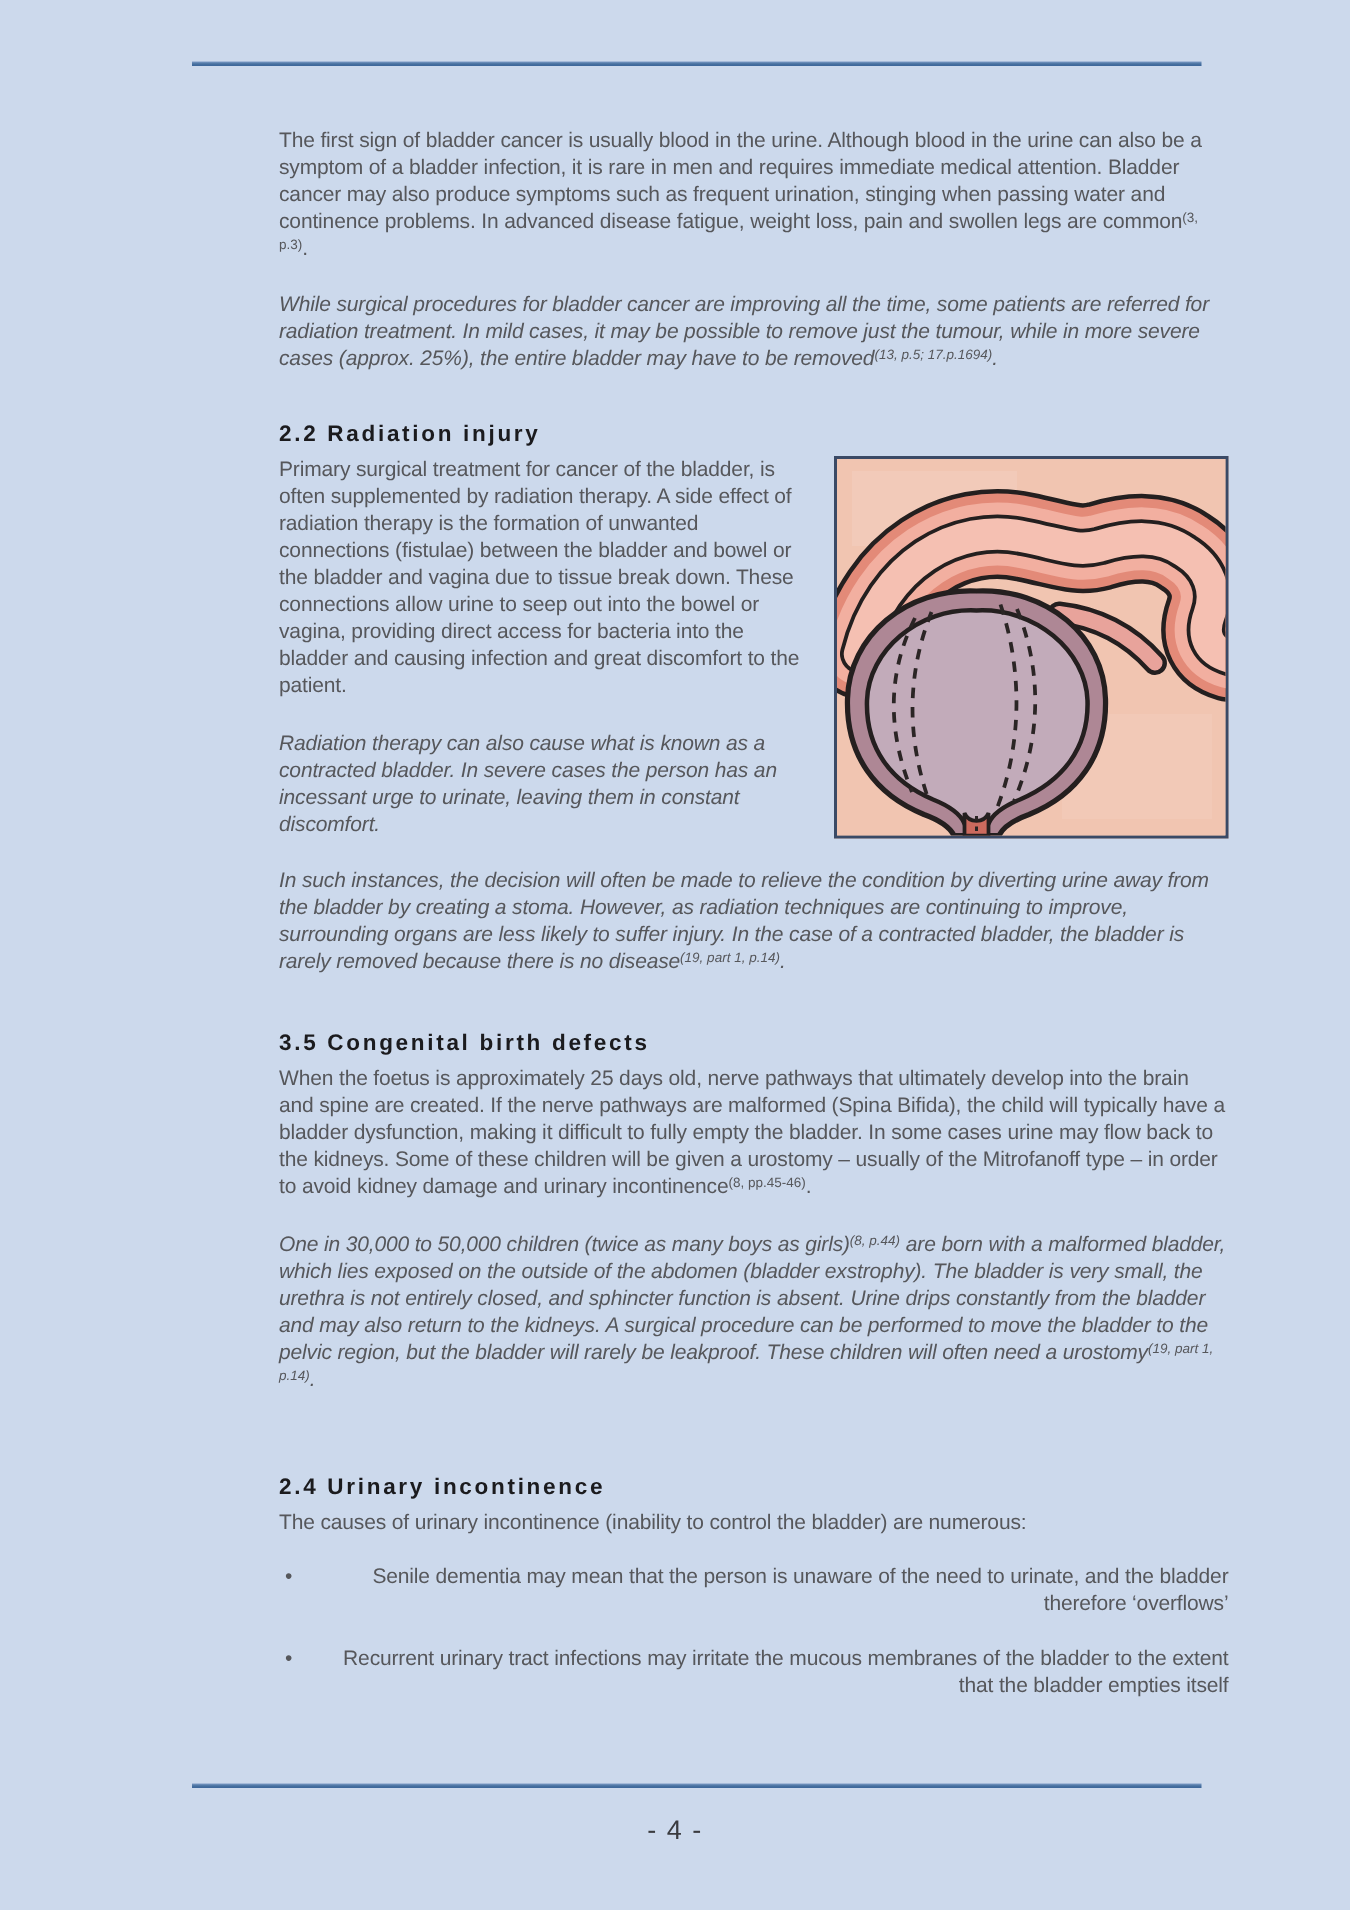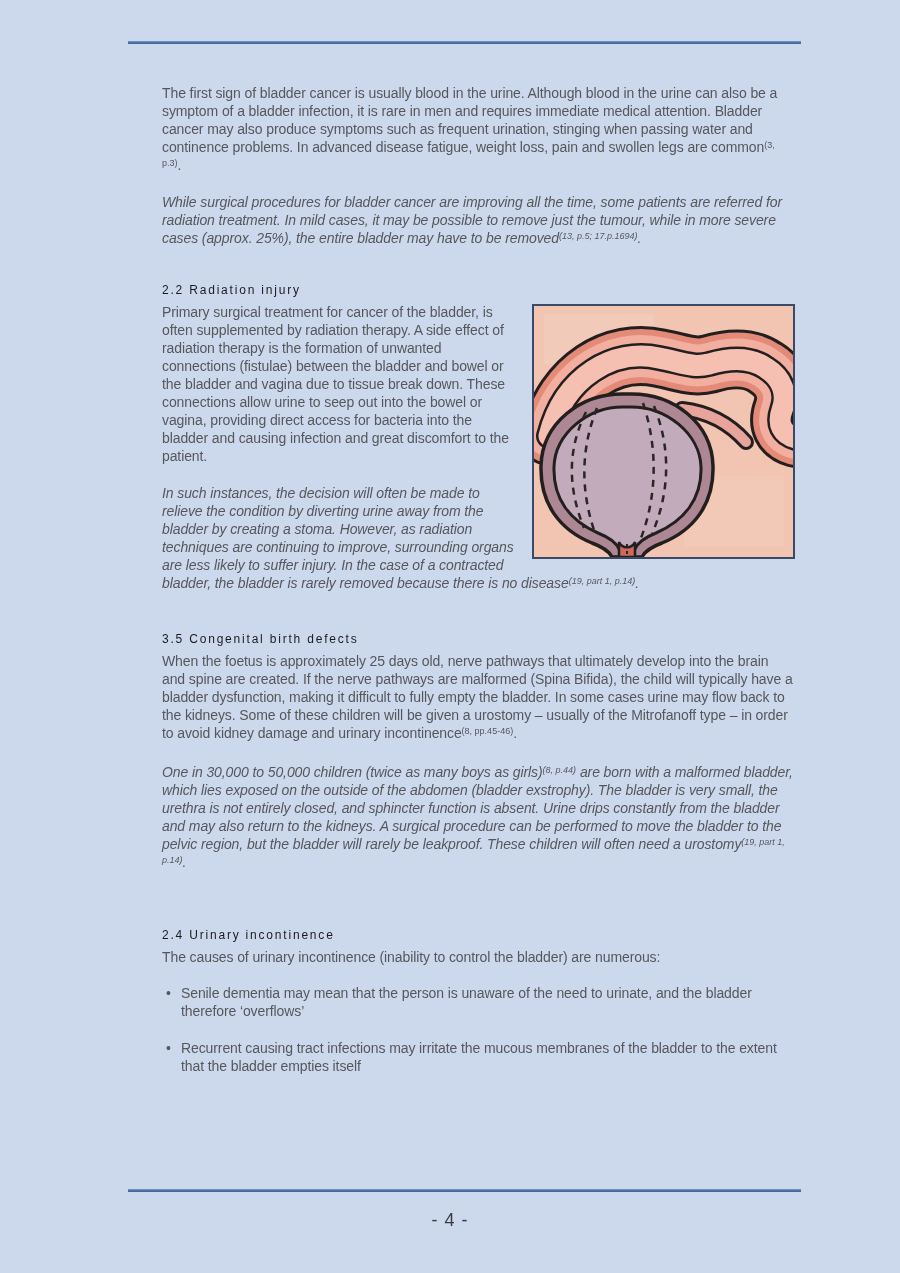--- a/index.html
+++ b/index.html
@@ -14,58 +14,59 @@
   .rule {
     position: absolute;
     left: 128px; width: 673px; height: 3px;
     background: linear-gradient(to bottom, #7e9cc6 0%, #46709f 55%, #3c659a 100%);
   }
   .rule-top    { top: 41px; }
   .rule-bottom { top: 1189px; }
 
   .content {
     position: absolute;
-    left: 162px; top: 84px; width: 633px;
+    left: 186px; top: 84px; width: 633px;
     color: #56575b;
     font-size: 14px;
     line-height: 18px;
     letter-spacing: -0.1px;
   }
   p { margin: 0; }
   p.spaced { margin-top: 19px; font-style: italic; }
   sup {
     font-size: 9px;
     line-height: 0;
     vertical-align: 4px;
     letter-spacing: 0;
   }
   section h2 {
     margin: 33px 0 3px 0;
-    font-size: 12px;
+    font-size: 15px;
     line-height: 20px;
-    font-weight: normal;
+    font-weight: bold;
     letter-spacing: 1.8px;
     color: #1b1b1e;
   }
   .illustration {
     float: right;
     margin: 1px 0 14px 14px;
     width: 263px; height: 255px;
     border: 2px solid #3a4a66;
     background: #f1c5b1;
   }
   .illustration svg { display: block; }
   ul.bullets {
     list-style: none;
     margin: 18px 0 0 0;
     padding: 0;
   }
   ul.bullets li {
     position: relative;
     padding-left: 19px;
+    text-align: right;
   }
   ul.bullets li + li { margin-top: 19px; }
   ul.bullets li::before {
     content: "\2022";
     position: absolute;
     left: 4px; top: 0;
   }
   .page-number {
     position: absolute;
     left: 0; right: 0;
@@ -123,35 +124,36 @@
         </g>
 
         <g>
           <path d="M 85,236 C 88,243 98,243 101,236 L 101,251 L 85,251 Z" stroke-width="2.5" stroke="#241f1f" fill="#cc6a5e"></path>
           <path d="M 93,238 L 93,251" fill="none" stroke="#2b2525" stroke-width="2" stroke-dasharray="3 4"></path>
         </g>
       </svg>
     </figure>
 
     <p>Primary surgical treatment for cancer of the bladder, is often supplemented by radiation therapy. A side effect of radiation therapy is the formation of unwanted connections (fistulae) between the bladder and bowel or the bladder and vagina due to tissue break down. These connections allow urine to seep out into the bowel or vagina, providing direct access for bacteria into the bladder and causing infection and great discomfort to the patient.</p>
+    <p class="spaced" style="margin-top:21px">Radiation therapy can also cause what is known as a contracted bladder. In severe cases the person has an incessant urge to urinate, leaving them in constant discomfort.</p>
     <p class="spaced">In such instances, the decision will often be made to relieve the condition by diverting urine away from the bladder by creating a stoma. However, as radiation techniques are continuing to improve, surrounding organs are less likely to suffer injury. In the case of a contracted bladder, the bladder is rarely removed because there is no disease<sup>(19, part 1, p.14)</sup>.</p>
   </section>
 
   <section>
     <h2 style="margin-top:37px">3.5 Congenital birth defects</h2>
     <p>When the foetus is approximately 25 days old, nerve pathways that ultimately develop into the brain and spine are created. If the nerve pathways are malformed (Spina Bifida), the child will typically have a bladder dysfunction, making it difficult to fully empty the bladder. In some cases urine may flow back to the kidneys. Some of these children will be given a urostomy – usually of the Mitrofanoff type – in order to avoid kidney damage and urinary incontinence<sup>(8, pp.45-46)</sup>.</p>
     <p class="spaced" style="margin-top:21px">One in 30,000 to 50,000 children (twice as many boys as girls)<sup>(8, p.44)</sup> are born with a malformed bladder, which lies exposed on the outside of the abdomen (bladder exstrophy). The bladder is very small, the urethra is not entirely closed, and sphincter function is absent. Urine drips constantly from the bladder and may also return to the kidneys. A surgical procedure can be performed to move the bladder to the pelvic region, but the bladder will rarely be leakproof. These children will often need a urostomy<sup>(19, part 1, p.14)</sup>.</p>
   </section>
 
   <section>
     <h2 style="margin-top:54px">2.4 Urinary incontinence</h2>
     <p>The causes of urinary incontinence (inability to control the bladder) are numerous:</p>
     <ul class="bullets">
       <li>Senile dementia may mean that the person is unaware of the need to urinate, and the bladder therefore ‘overflows’</li>
-      <li>Recurrent causing tract infections may irritate the mucous membranes of the bladder to the extent that the bladder empties itself</li>
+      <li>Recurrent urinary tract infections may irritate the mucous membranes of the bladder to the extent that the bladder empties itself</li>
     </ul>
   </section>
 
 </main>
 
 <div class="rule rule-bottom"></div>
 
 <div class="page-number">- 4 -</div>
 
 </body></html>

